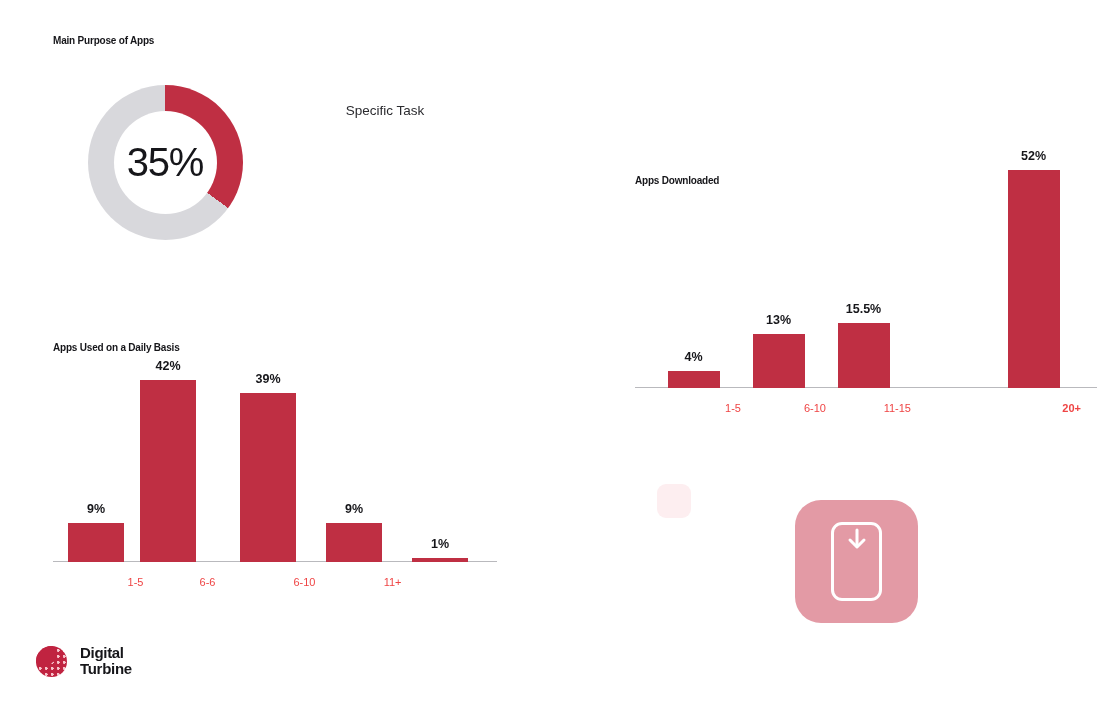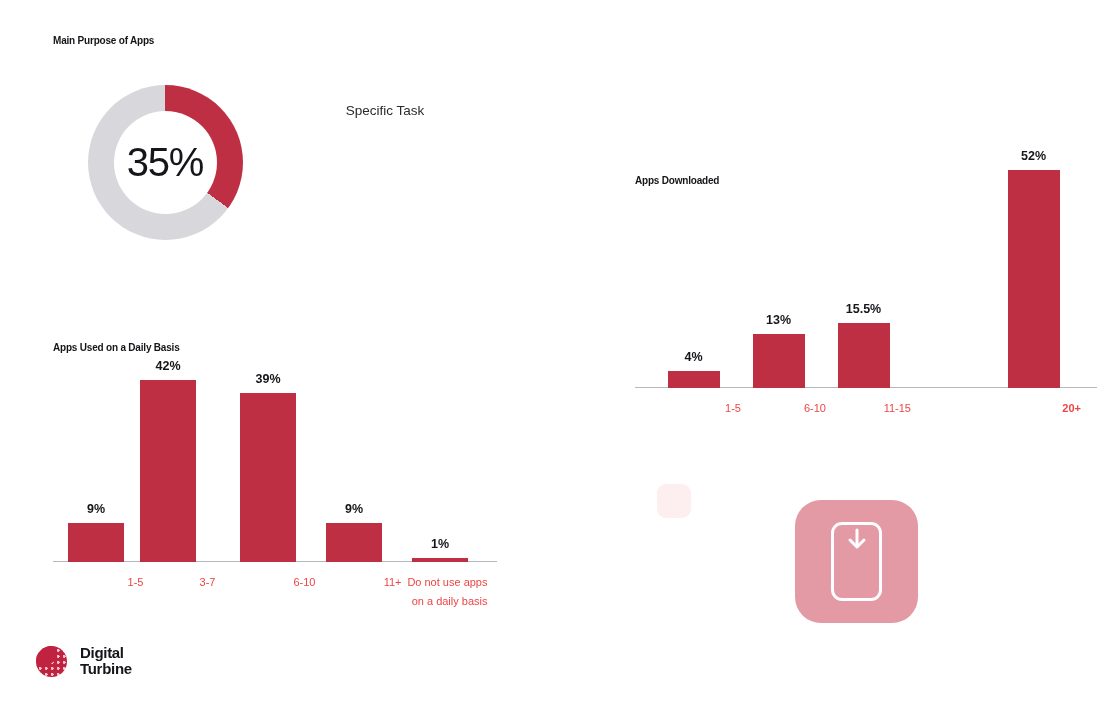--- a/index.html
+++ b/index.html
@@ -192,36 +192,35 @@
 <div class="bars-wrap" id="daily-bars" style="left:53px; top:380px; width:444px; height:182px;">
   <div class="axis-line" id="daily-axis" style="bottom:0; width:444px;"></div>
 <div class="bar-col" style="left: 0px; width: 86px; height: 182px;">
       <div class="bar" style="width: 56px; height: 39px; background: rgb(191, 47, 67);"></div>
       <div class="bar-value" style="bottom: 46px;">9%</div>
       <div class="bar-cat" style="top: 193px;">1-5</div>
     </div>
     <div class="bar-col" style="left: 72px; width: 86px; height: 182px;">
       <div class="bar" style="width: 56px; height: 182px; background: rgb(191, 47, 67);"></div>
       <div class="bar-value" style="bottom: 189px;">42%</div>
-      <div class="bar-cat" style="top: 193px;">3-7</div>
+      <div class="bar-cat" style="top: 193px;">6-6</div>
     </div>
     <div class="bar-col" style="left: 172px; width: 86px; height: 182px;">
       <div class="bar" style="width: 56px; height: 169px; background: rgb(191, 47, 67);"></div>
       <div class="bar-value" style="bottom: 176px;">39%</div>
       <div class="bar-cat" style="top: 193px;">6-10</div>
     </div>
     <div class="bar-col" style="left: 258px; width: 86px; height: 182px;">
       <div class="bar" style="width: 56px; height: 39px; background: rgb(191, 47, 67);"></div>
       <div class="bar-value" style="bottom: 46px;">9%</div>
       <div class="bar-cat" style="top: 193px;">11+</div>
     </div>
     <div class="bar-col" style="left: 344px; width: 86px; height: 182px;">
       <div class="bar" style="width: 56px; height: 4.33333px; background: rgb(191, 47, 67);"></div>
       <div class="bar-value" style="bottom: 11.3333px;">1%</div>
-      <div class="bar-cat" style="top: 193px;">Do not use apps on a daily basis</div>
     </div>
   </div>
 
 <div class="section-title" style="left:635px; top:175px;">Apps Downloaded</div>
 
 <div class="bars-wrap" id="downloaded-bars" style="left:635px; top:170px; width:462px; height:218px;">
   <div class="axis-line" id="downloaded-axis" style="bottom:0; width:462px;"></div>
 <div class="bar-col" style="left: 16px; width: 85px; height: 218px;">
       <div class="bar" style="width: 52px; height: 16.7692px; background: rgb(191, 47, 67);"></div>
       <div class="bar-value" style="bottom: 23.7692px;">4%</div>

